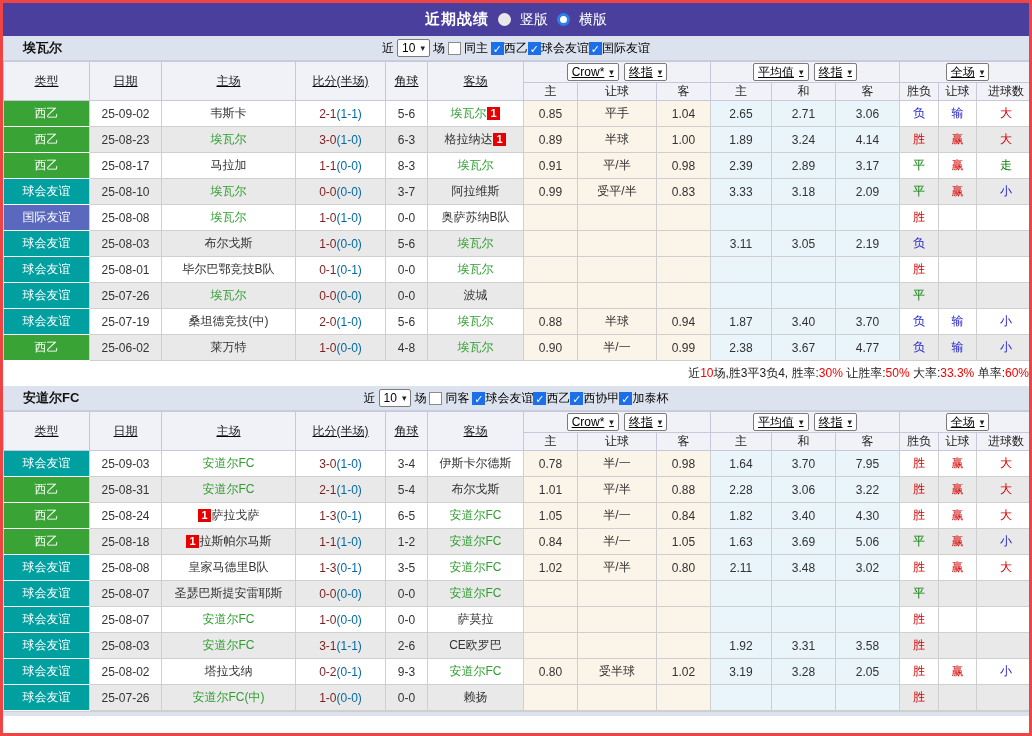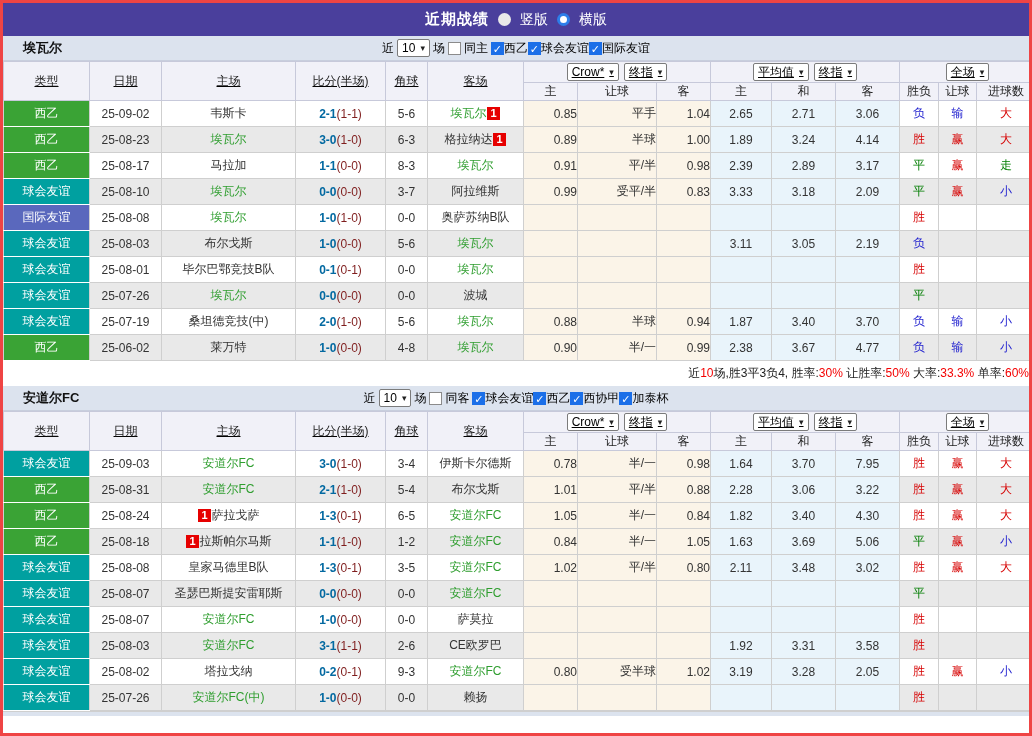--- a/index.html
+++ b/index.html
@@ -28,27 +28,27 @@
   .cb.on { background:#1b6fe8; border-color:#1b6fe8; color:#fff; font-weight:bold; }
 
   
   table { border-collapse:collapse; table-layout:fixed; width:100%; }
   th, td { border:1px solid #cfcfcf; padding:0; text-align:center; font-size:12px; white-space:nowrap; overflow:hidden; color:#333; }
   thead th { background:#f1f1f8; border-color:#c7c9da; font-weight:normal; color:#222; }
   tr.hrow1 { height:21px;text-decoration:underline; }
   tr.hrow2 { height:16px; }
   tbody td { height:26px; }
   tbody tr.alt td { background:#e9e9e9; }
-  td.cream { background:#fbf4e8 !important;text-align:right; }
+  td.cream { background:#fbf4e8 !important; }
   td.blue  { background:#e9f4fb !important;margin-top:12px; }
   td.c-type { border-top-color:#fff; border-bottom-color:#fff; }
   .type-badge { display:block; width:100%; height:100%; line-height:25px; color:#fff; }
   .tg { background:#3aa335; } .tt { background:#00a0a0; } .ti { background:#5a68bd; }
   .team-green { color:#2f9e2f; }
-  .ft { color:#0369a1;font-weight:bold; } .ht { color:#7f1d1d; }
+  .ft { color:#7f1d1d; } .ht { color:#0369a1; }
   .r { color:#d60000; } .g { color:#007d00; } .b { color:#1d1dce; }
   .badge1 { display:inline-block; background:#e60000; color:#fff; font-size:11px; line-height:13px; padding:0 3px; margin:0 1px; font-weight:bold; }
 
   .summary { height:25px; line-height:25px; text-align:right; font-size:12px; color:#222; background:#fff; }
   .summary .red { color:#f40000; }
   .bottomband { height:5px; background:#dce3ee; border-top:1px solid #cfcfcf; }
   .grp-sels { display:flex; align-items:center; justify-content:center; gap:5px; }
 </style>
 </head>
 <body>

